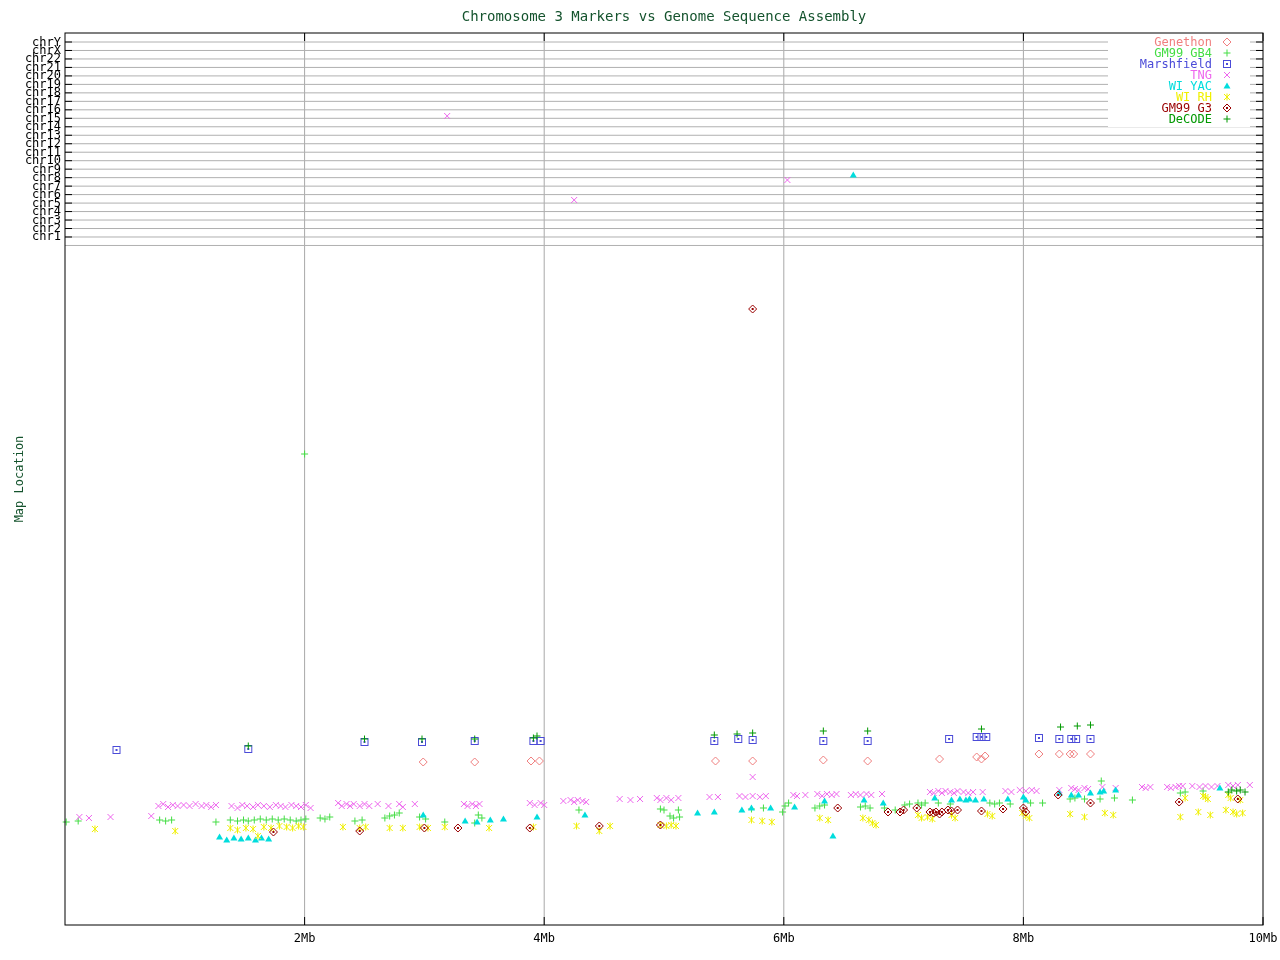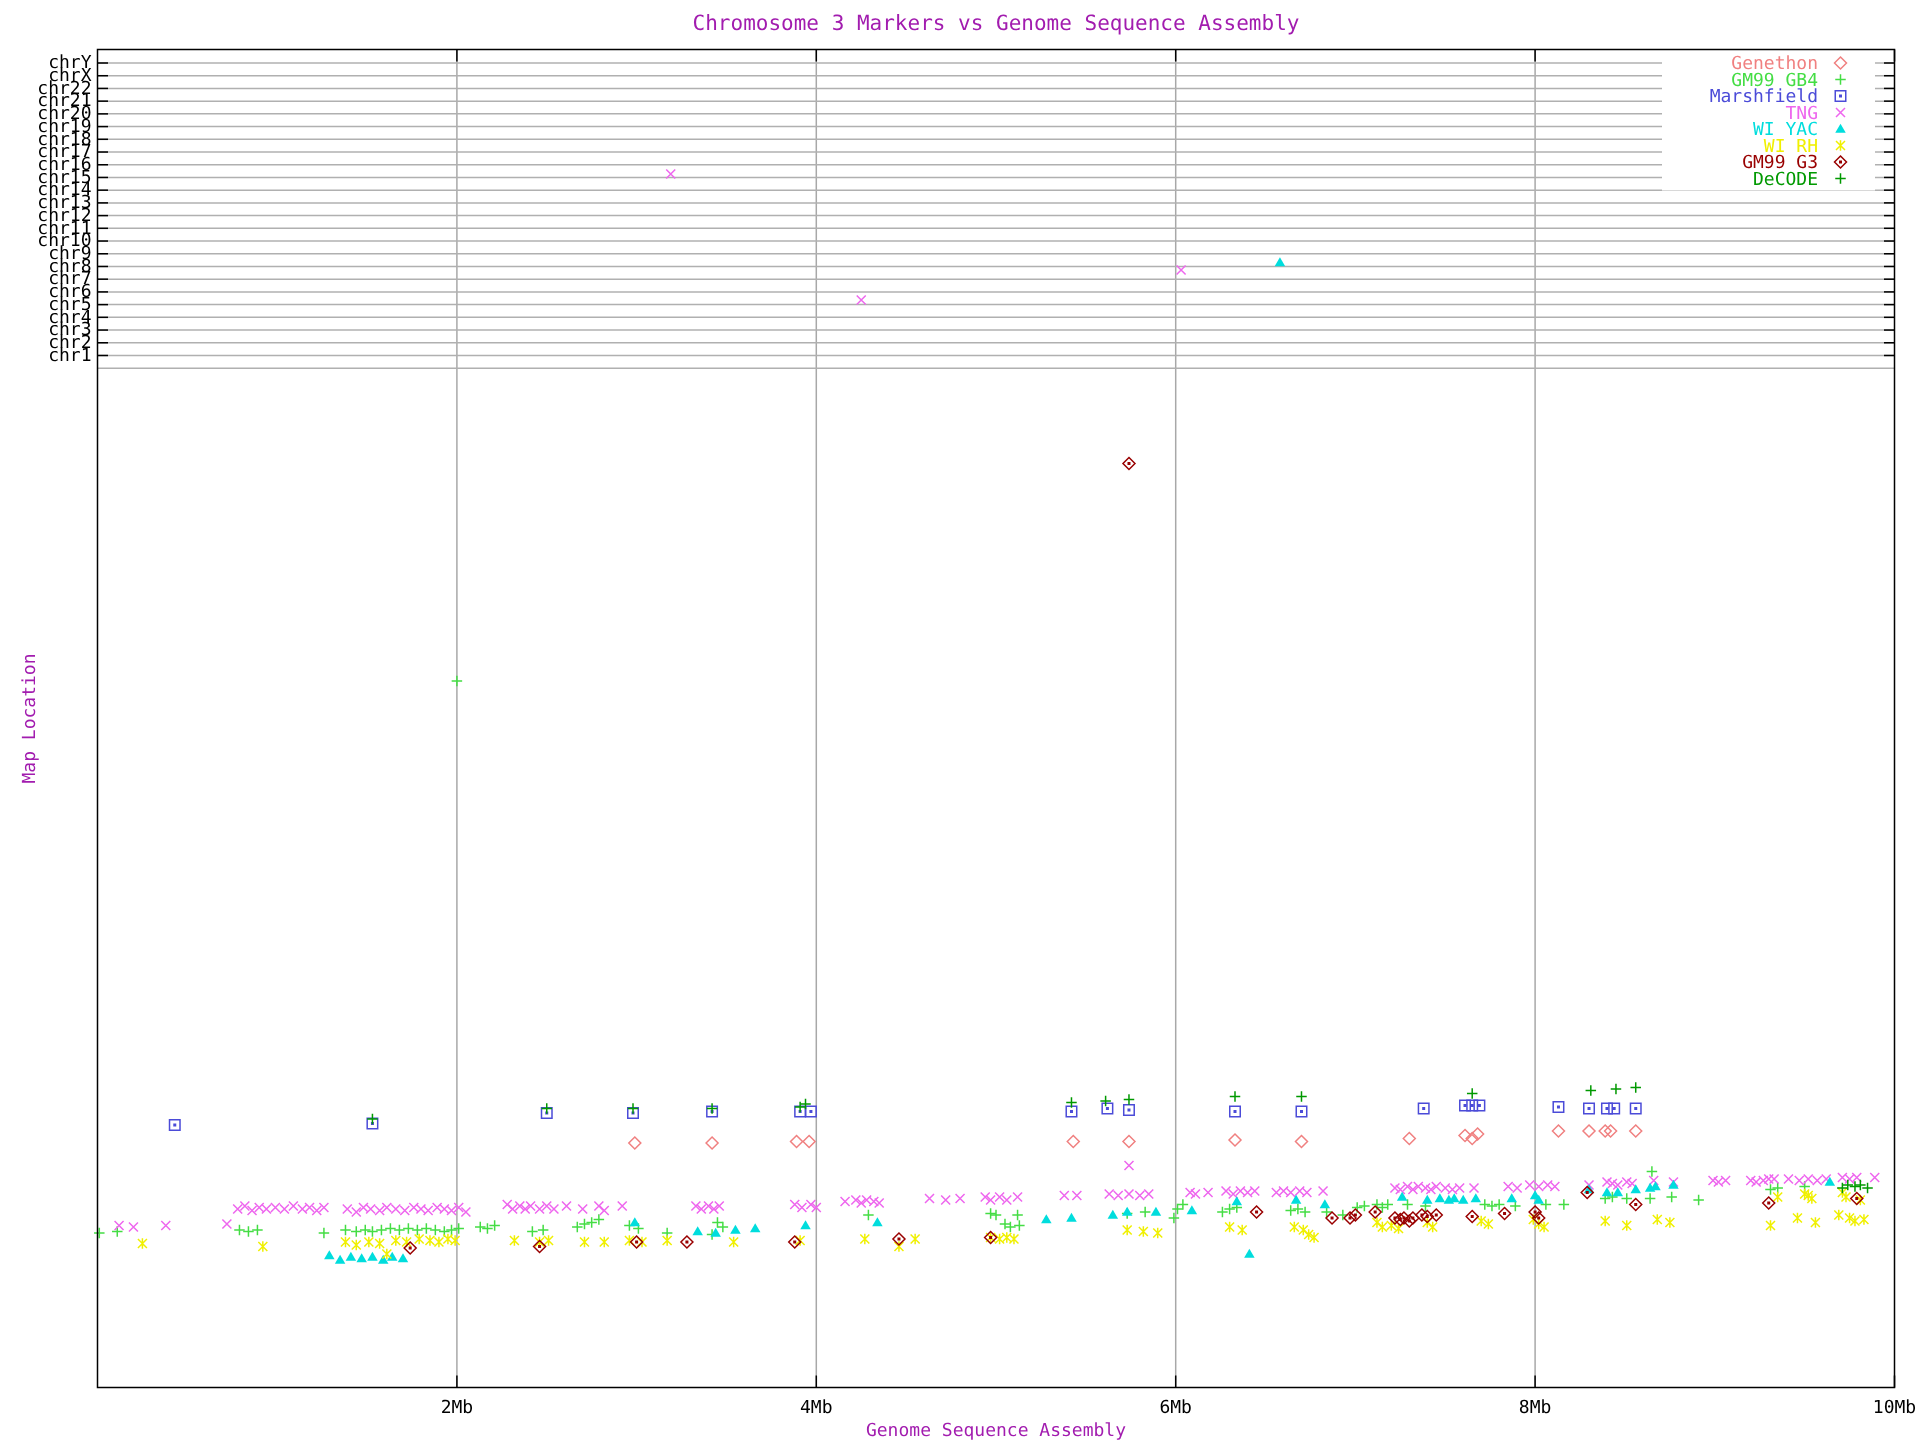--- a/index.html
+++ b/index.html
@@ -1,32 +1,31 @@
 <!DOCTYPE html>
 <html><head>
 <meta charset="utf-8">
 <style>
   html,body{margin:0;padding:0;background:#ffffff;}
   .figure{position:relative;width:1280px;height:960px;background:#ffffff;
-          font-family:"DejaVu Sans Mono","Liberation Mono",monospace;color:#a21caf;}
+          font-family:"DejaVu Sans Mono","Liberation Mono",monospace;color:#14532d;}
   .title{position:absolute;top:8px;left:65px;width:1198px;text-align:center;
          font-size:14px;white-space:pre;}
   .ylabel{position:absolute;left:-31px;top:472px;width:100px;text-align:center;
           transform:rotate(-90deg);font-size:12px;}
   .xlabel{position:absolute;top:946px;left:65px;width:1198px;text-align:center;font-size:12px;}
   svg{position:absolute;top:0;left:0;}
   text{font-family:"DejaVu Sans Mono","Liberation Mono",monospace;}
 </style>
 </head>
 <body>
 
 <div class="figure">
   <div class="title">Chromosome 3 Markers vs Genome Sequence Assembly</div>
   <div class="ylabel">Map Location</div>
-  <div class="xlabel">Genome Sequence Assembly</div>
   <svg id="plot" width="1280" height="960">
       <g>
         <line x1="304.6" y1="33" x2="304.6" y2="925" stroke="#a8a8a8" stroke-width="1"></line>
         <line x1="544.2" y1="33" x2="544.2" y2="925" stroke="#a8a8a8" stroke-width="1"></line>
         <line x1="783.8" y1="33" x2="783.8" y2="925" stroke="#a8a8a8" stroke-width="1"></line>
         <line x1="1023.4" y1="33" x2="1023.4" y2="925" stroke="#a8a8a8" stroke-width="1"></line>
       </g>
       <g>
         <line x1="65" y1="42" x2="1263" y2="42" stroke="#b0b0b0" stroke-width="1"></line>
         <line x1="65" y1="50.478" x2="1263" y2="50.478" stroke="#b0b0b0" stroke-width="1"></line>

